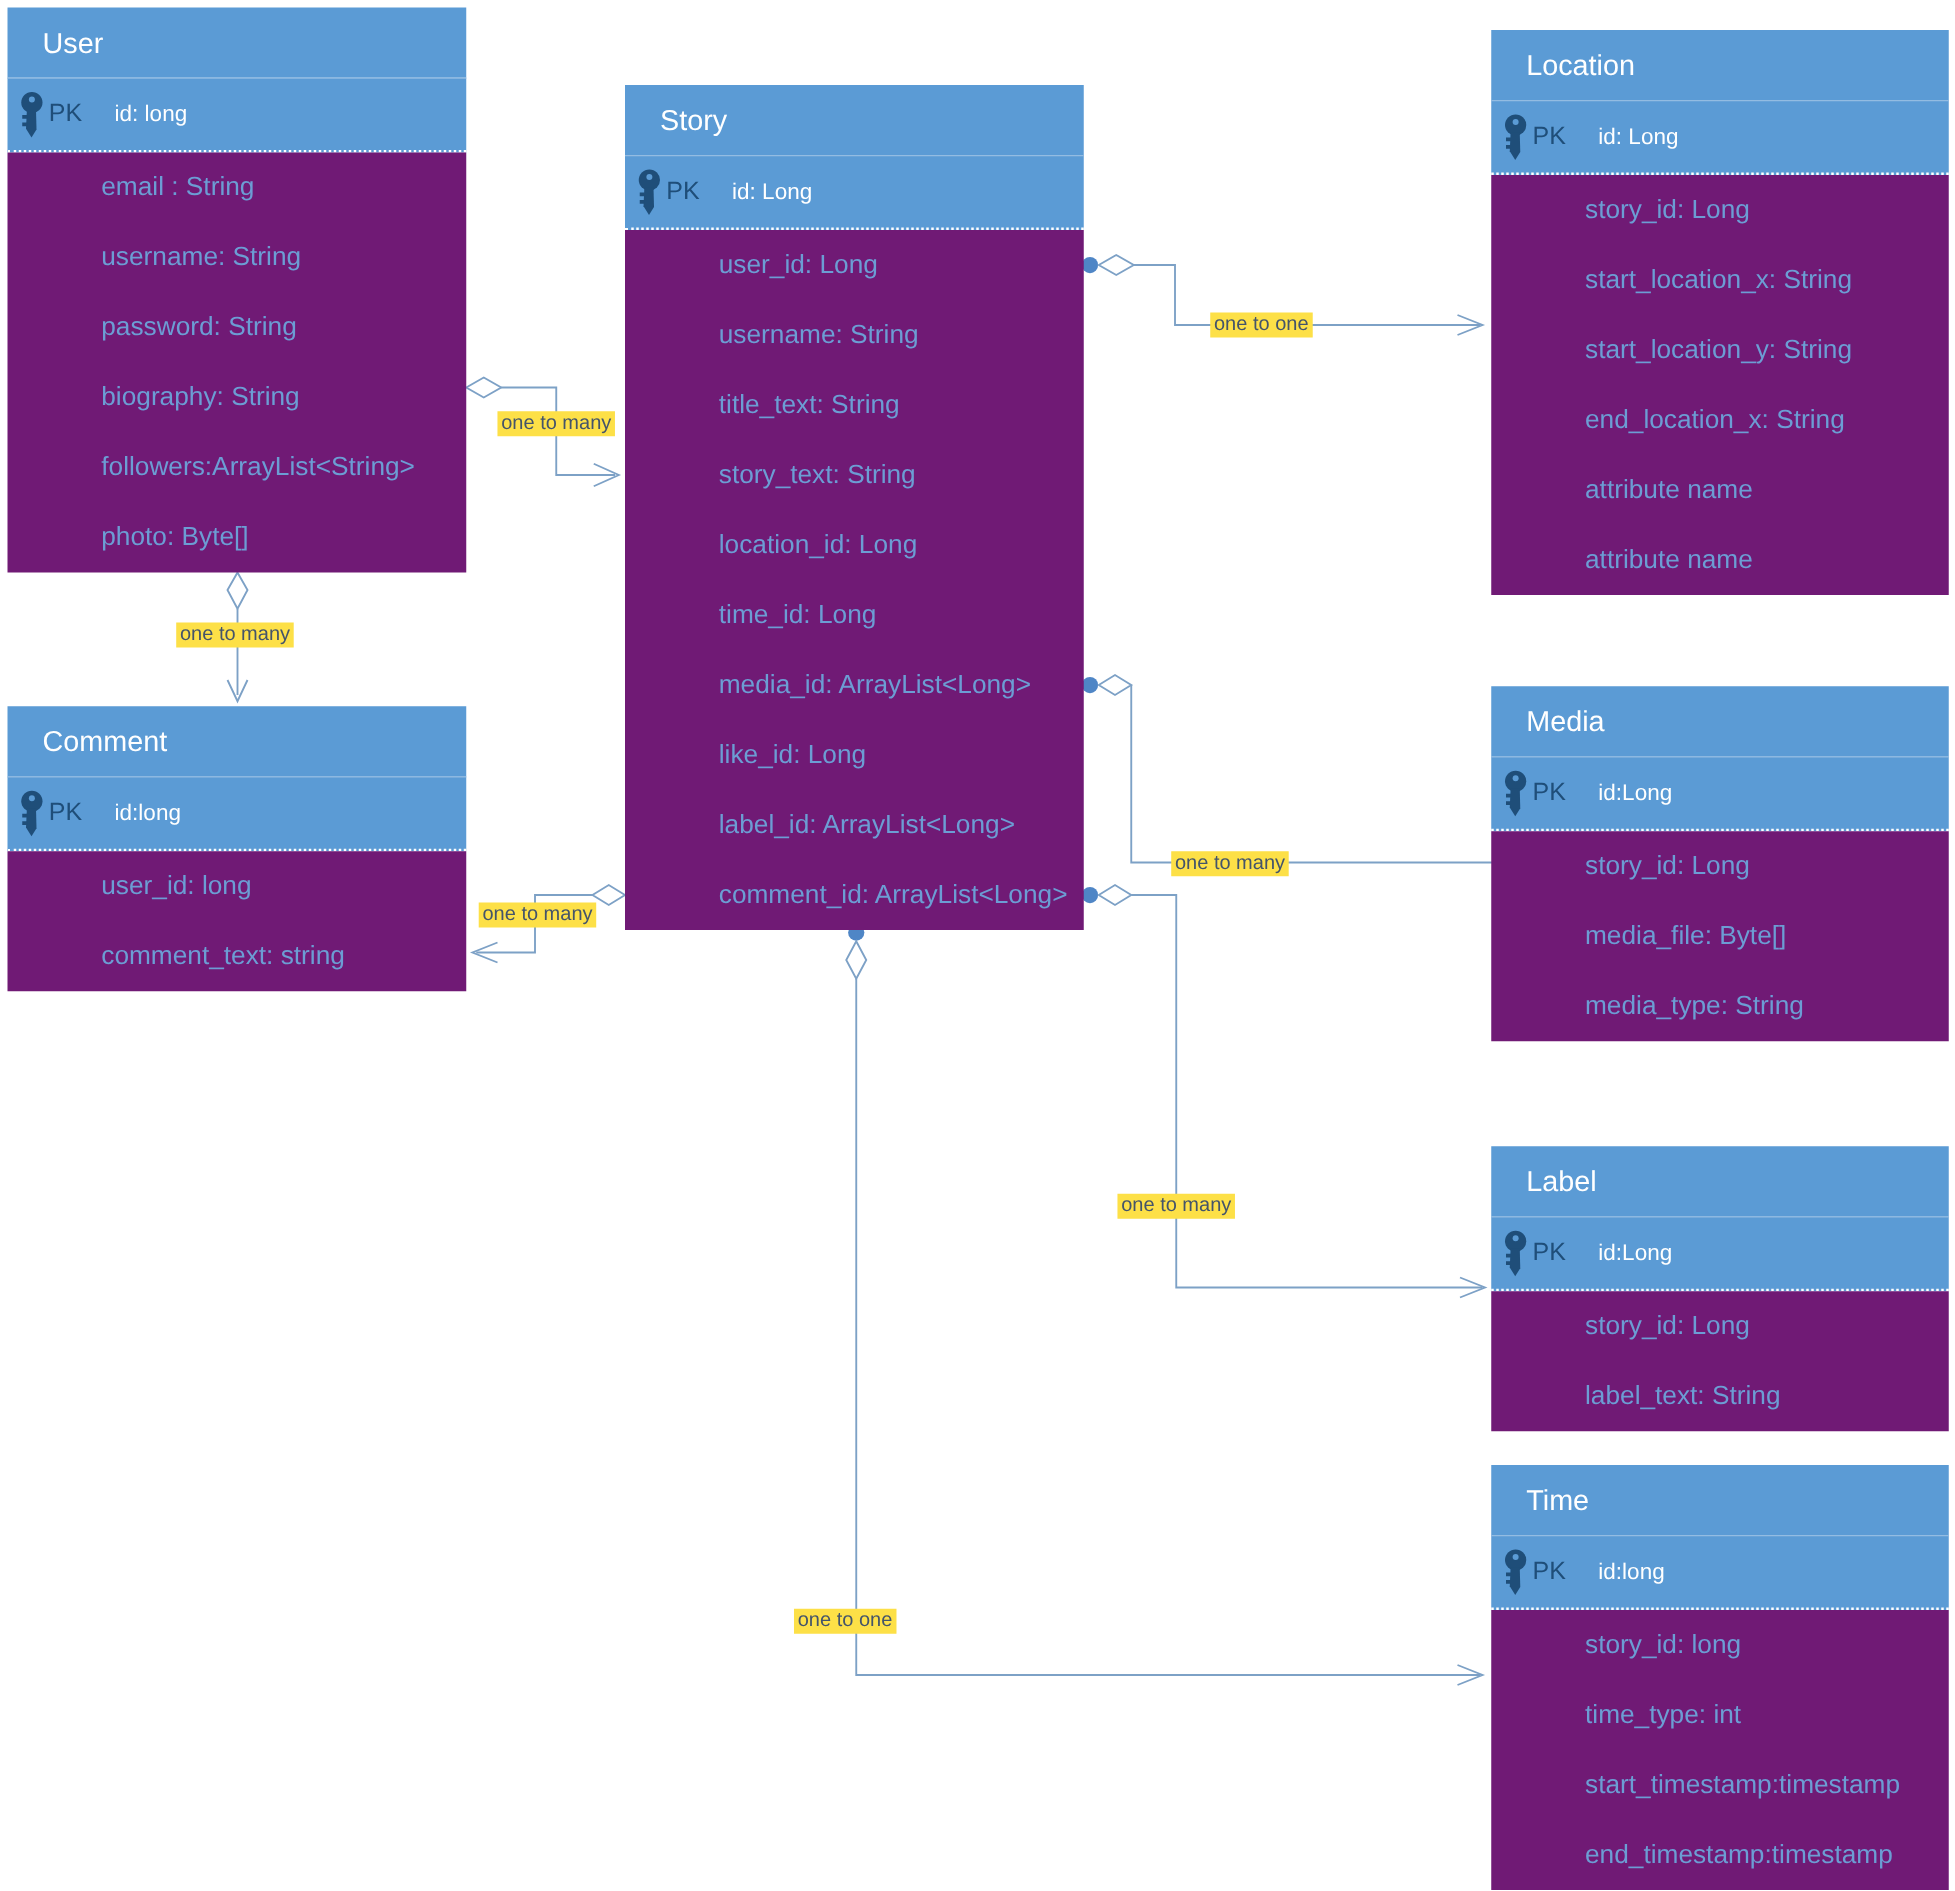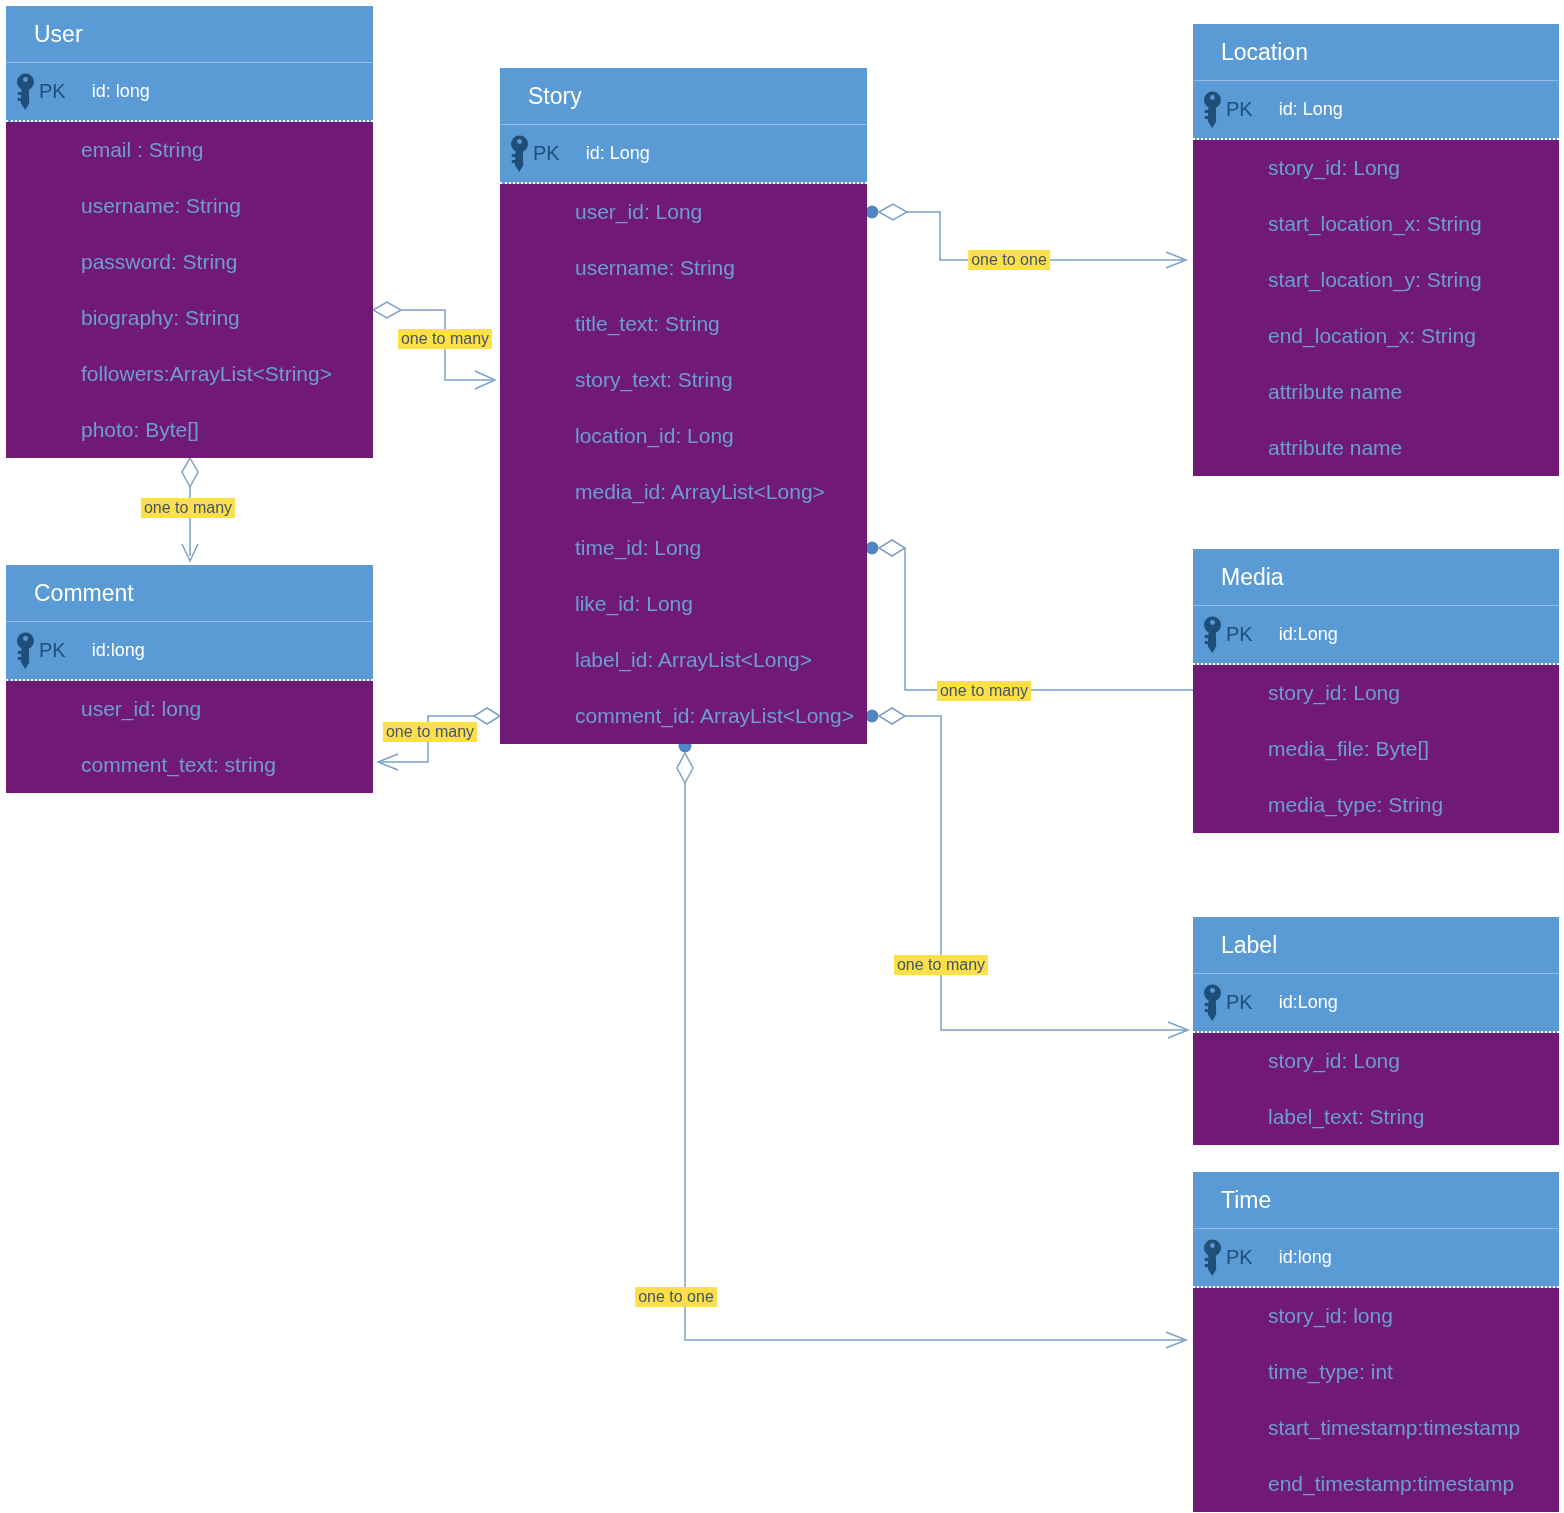--- a/index.html
+++ b/index.html
@@ -129,22 +129,22 @@
       </span>
       <span class="pktag">PK</span>
       <span class="pkval">id: Long</span>
     </div>
     <div class="ebody">
       <div class="row">user_id: Long</div>
       <div class="row">username: String</div>
       <div class="row">title_text: String</div>
       <div class="row">story_text: String</div>
       <div class="row">location_id: Long</div>
+      <div class="row">time_id: Long</div>
       <div class="row">media_id: ArrayList&lt;Long&gt;</div>
-      <div class="row">time_id: Long</div>
       <div class="row">like_id: Long</div>
       <div class="row">label_id: ArrayList&lt;Long&gt;</div>
       <div class="row">comment_id: ArrayList&lt;Long&gt;</div>
     </div>
   </div>
 
   <div class="entity" style="left:6px;top:565px;width:367px;">
     <div class="hdr">Comment</div>
     <div class="pkrow">
       <span class="keyicon">

